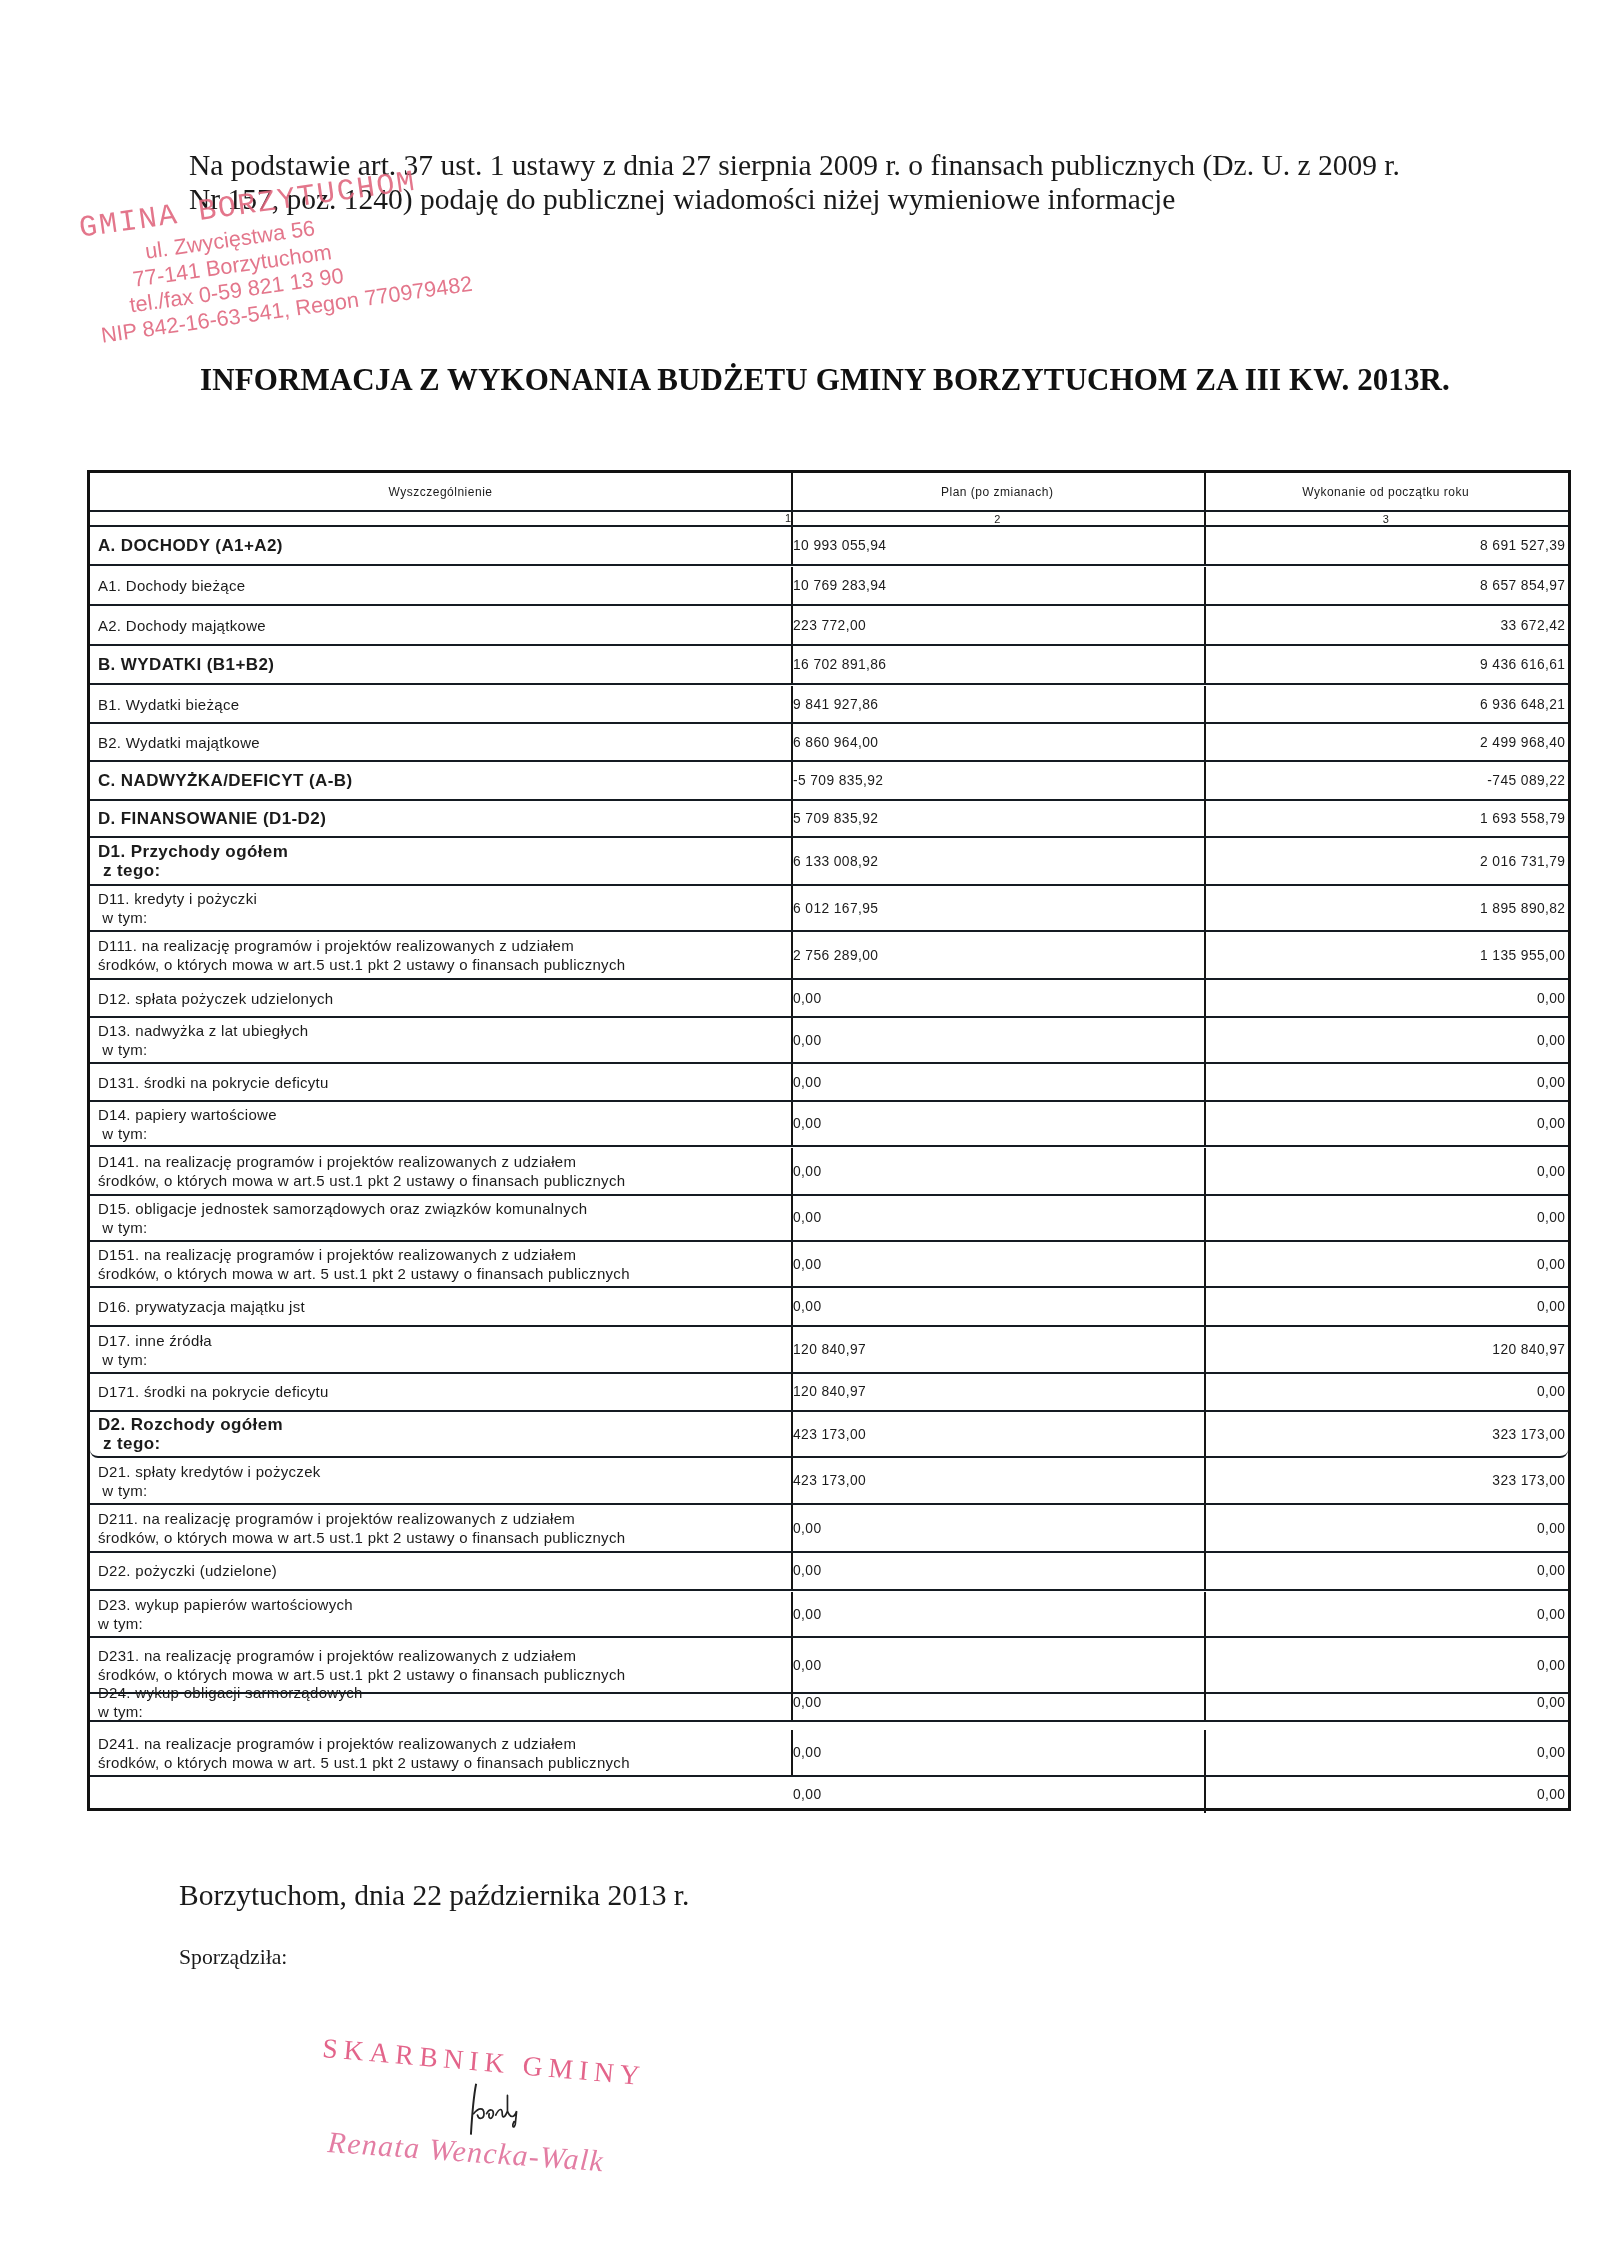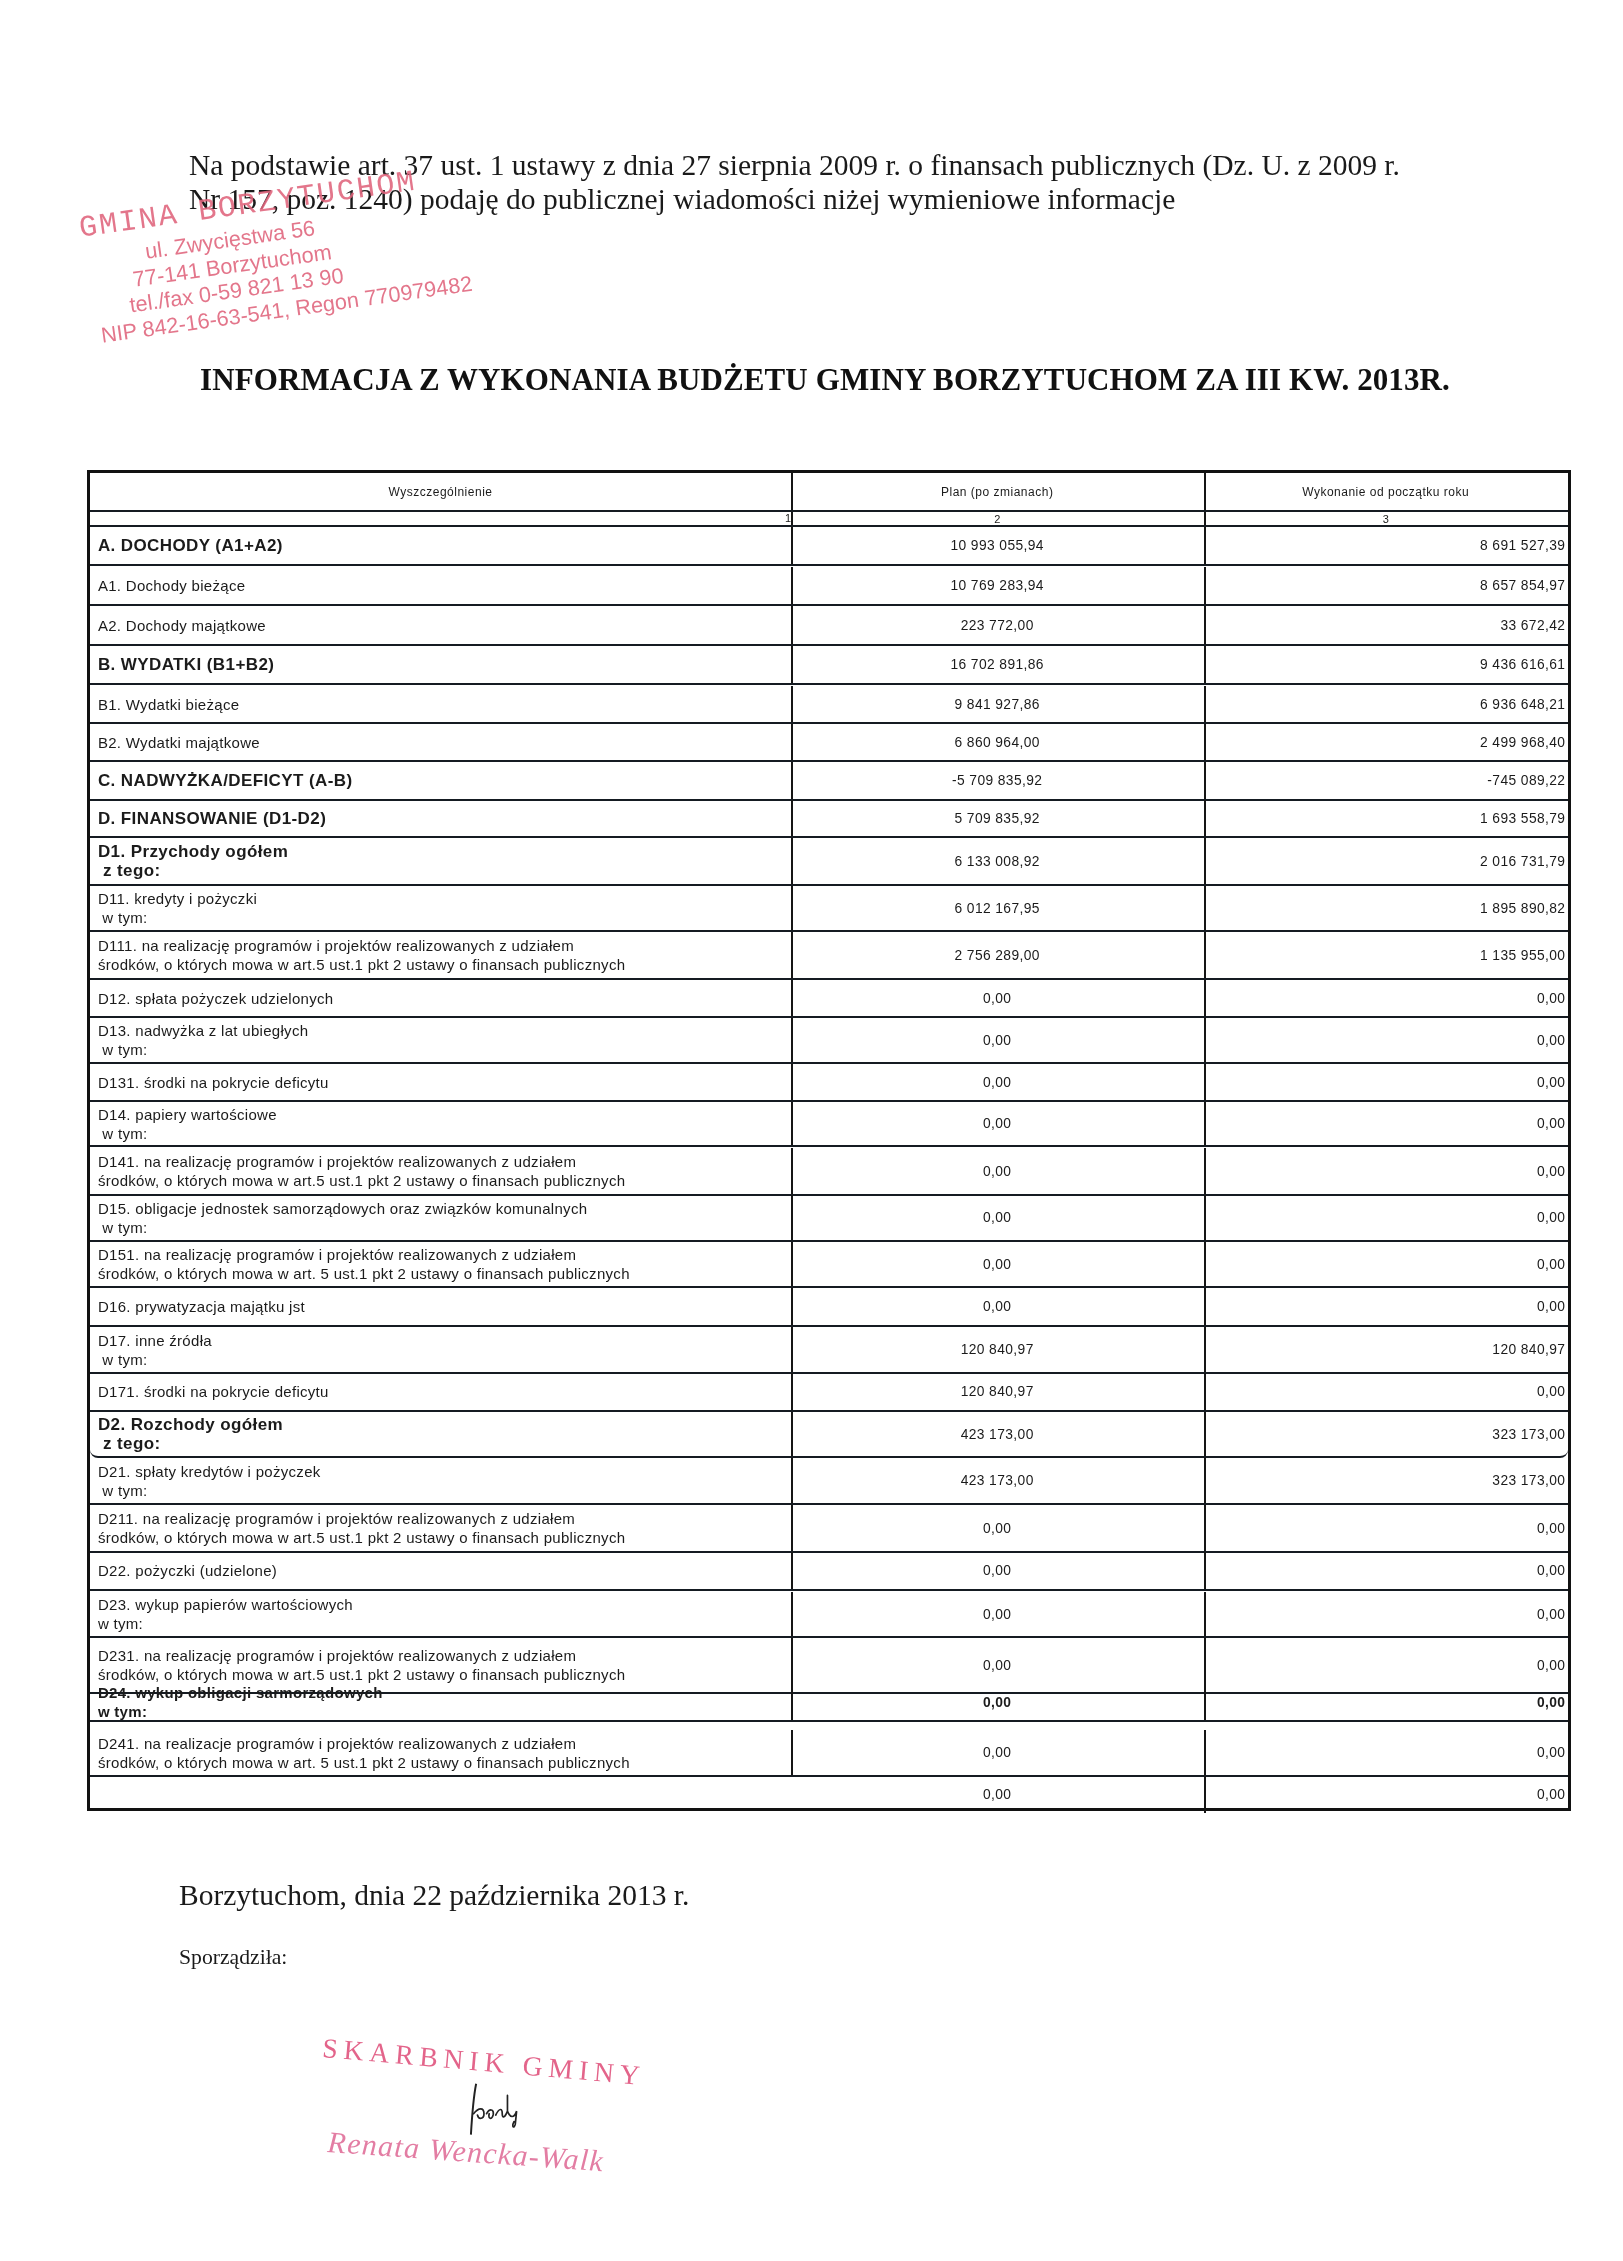--- a/index.html
+++ b/index.html
@@ -14,21 +14,21 @@
   .stamp-org .l1 { padding-left:62px; }
   .stamp-org .l2 { padding-left:46px; }
   .stamp-org .l3 { padding-left:39px; }
   .stamp-org .l4 { padding-left:6.6px; }
 
   .table { left:87px; top:470px; width:1484px; height:1341px; border:3.3px solid #121212; box-sizing:border-box; background:#fff; }
   .row { position:absolute; left:0; right:0; border-bottom:2.6px solid #151b22; box-sizing:border-box; font-family:"Liberation Sans", sans-serif; color:#1b1b1b; }
   .row:last-child { border-bottom:none; }
   .cell { position:absolute; top:0; bottom:0; box-sizing:border-box; }
   .c1 { left:0; width:703px; border-right:2.6px solid #151515; padding:0 7.9px; display:flex; flex-direction:column; justify-content:center; }
-  .c2 { left:703px; width:413px; border-right:2.6px solid #151515; display:flex; align-items:center; justify-content:center; padding-right:2.6px; }
+  .c2 { left:703px; width:413px; border-right:2.6px solid #151515; display:flex; align-items:center; justify-content:flex-start; padding-right:2.6px; }
   .c3 { left:1116px; right:0; display:flex; align-items:center; justify-content:flex-end; padding-right:2.6px; }
   .lbl { font-size:15px; line-height:19px; white-space:nowrap; letter-spacing:0.3px; }
   .lbl.bold { font-weight:bold; font-size:17px; letter-spacing:0.4px; }
   .lbl .sub { display:block; }
   .val { font-size:13.8px; letter-spacing:0.4px; white-space:nowrap; }
   .hdr .cell { justify-content:center; align-items:center; display:flex; font-size:12px; letter-spacing:0.5px; }
   .hdr .c1 { padding:0; }
   .num .cell { justify-content:center; align-items:flex-end; display:flex; font-size:11px; line-height:11px; }
   .num .c1 { padding:0; }
 
@@ -426,21 +426,21 @@
             <span class="sub" style="white-space: pre;">środków, o których mowa w art.5 ust.1 pkt 2 ustawy o finansach publicznych</span>
           </div>
         </div>
         <div class="cell c2">
           <span class="val">0,00</span>
         </div>
         <div class="cell c3">
           <span class="val">0,00</span>
         </div>
       </div>
-      <div class="row" style="top: 1211px; height: 38px; font-weight: bold;">
+      <div class="row" style="top: 1211px; height: 38px;">
         <div class="cell c1">
           <div class="lbl">
             <span class="sub">D24. wykup obligacji sarmorządowych</span>
             <span class="sub" style="white-space: pre;">w tym:</span>
           </div>
         </div>
         <div class="cell c2">
           <span class="val">0,00</span>
         </div>
         <div class="cell c3">

